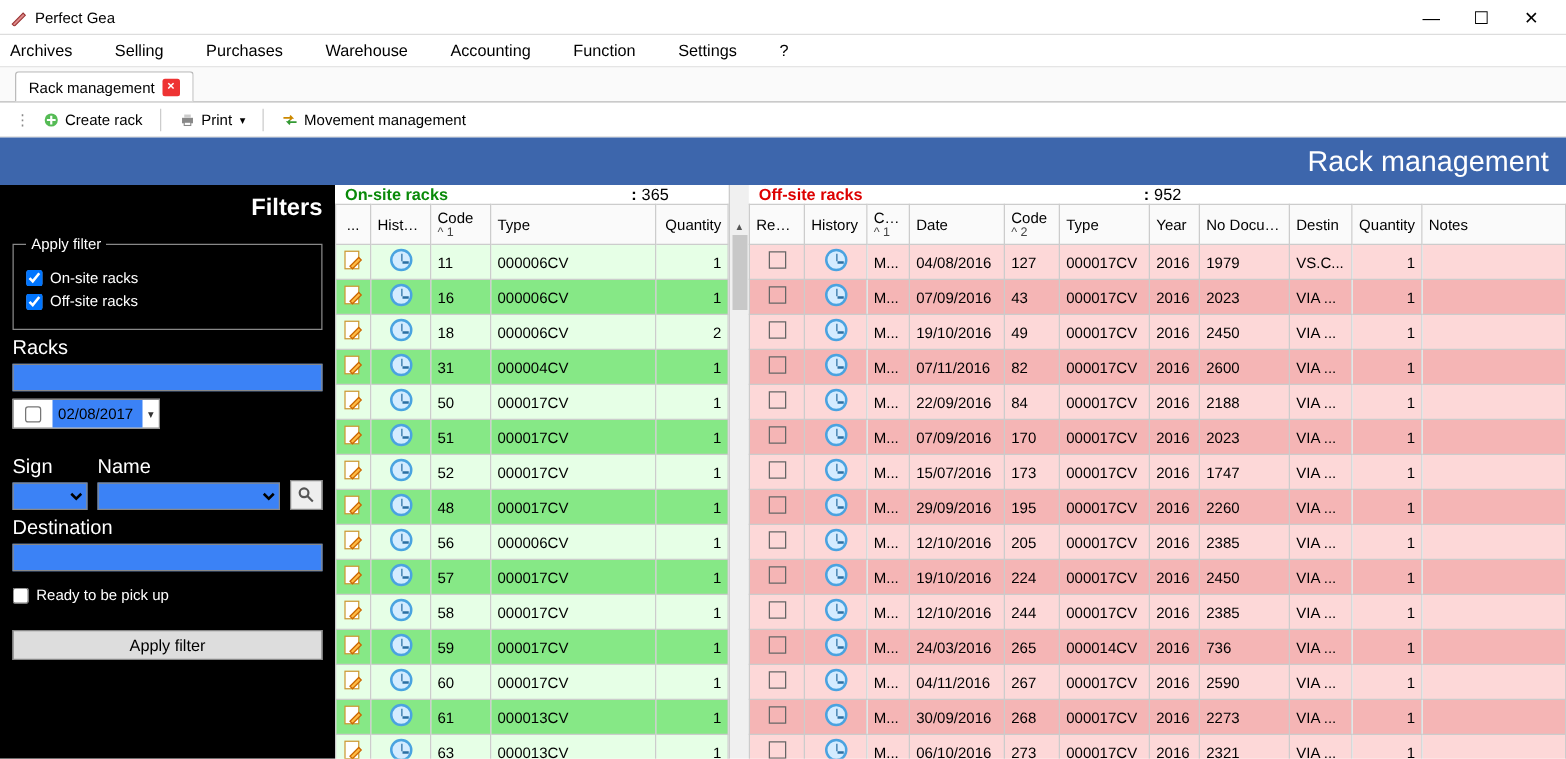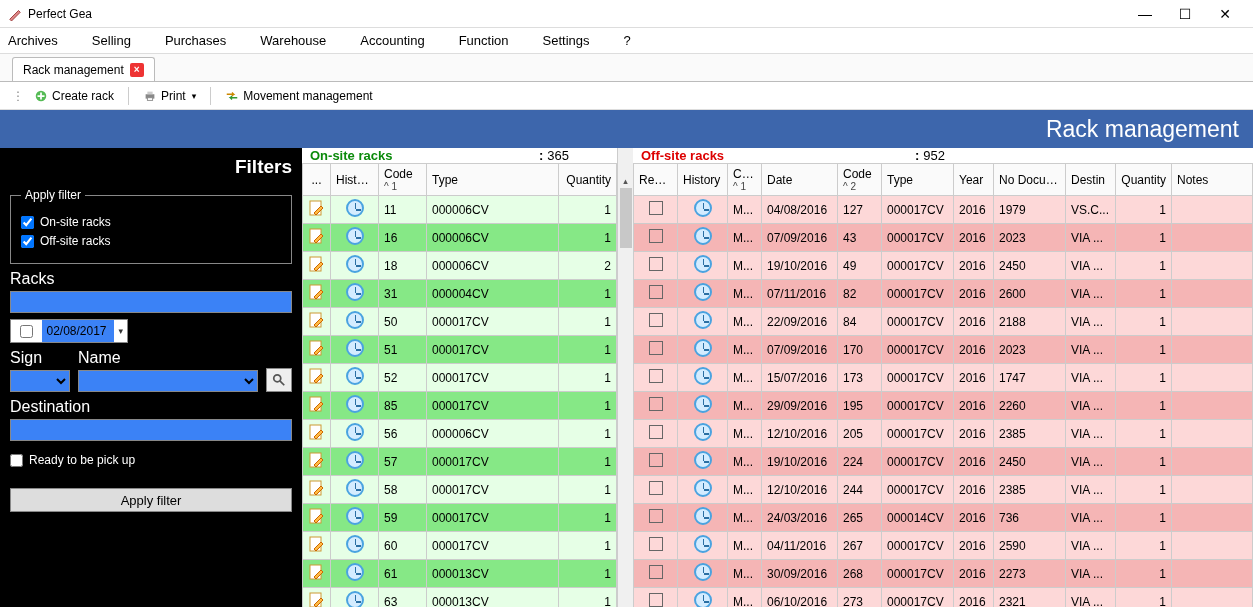--- a/index.html
+++ b/index.html
@@ -20,30 +20,30 @@
 .toolbar { height: 28px; display: flex; align-items: center; padding: 0 12px; gap: 6px; border-bottom: 1px solid #ddd; }
 .toolbar .sep { width:1px; height:18px; background:#ccc; margin:0 4px; }
 .toolbar .tbtn { display:flex; align-items:center; gap:4px; font-size:12px; cursor:default; padding:2px 4px; }
 .toolbar .drop-arrow { font-size:9px; margin-left:2px; }
 
 .banner { height: 38px; background: #3d66ac; color: #fff; display:flex; align-items:center; justify-content:flex-end; padding:0 14px; font-size:23px; }
 
 .content { display:flex; height: calc(607px - 28px - 26px - 28px - 28px - 38px); }
 
 
-.filters { width: 302px; background:#000; color:#fff; padding:8px 10px 21px 10px; display:flex; flex-direction:column; gap:6px; }
+.filters { width: 268px; background:#000; color:#fff; padding:8px 10px 21px 10px; display:flex; flex-direction:column; gap:6px; }
 .filters .hdr { text-align:right; font-size:19px; font-weight:600; margin-bottom:4px; }
 .filters fieldset { border:1px solid #888; padding:8px 10px 10px 10px; }
 .filters legend { font-size:12px; padding:0 4px; }
 .filters label { font-size:16px; display:block; margin-bottom:3px; }
 .filters .chk { display:flex; align-items:center; gap:6px; margin:5px 0; }
 .filters input[type=text], .filters select { width:100%; height:22px; background:#3b82f6; border:1px solid #888; color:#000; padding:0 4px; font-size:12px;}
 .filters .datebox { display:flex; align-items:center; border:1px solid #888; background:#fff; color:#000; width:118px; height:24px; padding:0 4px; gap:4px;}
 .filters .datebox input { border:none; outline:none; width:72px; font-size:12px; }
-.filters .row { display:flex; gap:8px; align-items:flex-end;}
+.filters .row { display:flex; gap:8px; align-items:flex-end;margin-top:16px;}
 .filters .col { display:flex; flex-direction:column; }
 .filters .search-btn { width:26px; height:24px; background:#eee; border:1px solid #888; display:flex; align-items:center; justify-content:center; }
 .filters .apply-btn { margin-top:10px; height:24px; background:#ddd; color:#000; border:1px solid #888; font-size:13px; }
 
 
 .grids { flex:1; display:flex; position:relative; }
 .grid-col { display:flex; flex-direction:column; }
 .grid-col.onsite { width: 315px; }
 .grid-col.offsite { flex: 1; }
 .scrollbar-spacer { width: 16px; background:#f0f0f0; border-left:1px solid #ccc; display:flex; flex-direction:column; align-items:center; padding-top:28px;}
@@ -289,21 +289,21 @@
               <td>52</td>
               <td>000017CV</td>
               <td class="num">1</td>
             </tr>
             <tr class="row-green">
               <td class="center"><svg class="pencil" viewBox="0 0 16 16">
                   <rect x="1" y="1" width="11" height="14" fill="#fff" stroke="#c93"></rect>
                   <path d="M5 13 L12 6 L14 8 L7 15 Z" fill="#fb4" stroke="#c60"></path>
                 </svg></td>
               <td class="center"><span class="hist-icon"></span></td>
-              <td>85</td>
+              <td>48</td>
               <td>000017CV</td>
               <td class="num">1</td>
             </tr>
             <tr class="row-lightgreen">
               <td class="center"><svg class="pencil" viewBox="0 0 16 16">
                   <rect x="1" y="1" width="11" height="14" fill="#fff" stroke="#c93"></rect>
                   <path d="M5 13 L12 6 L14 8 L7 15 Z" fill="#fb4" stroke="#c60"></path>
                 </svg></td>
               <td class="center"><span class="hist-icon"></span></td>
               <td>56</td>

